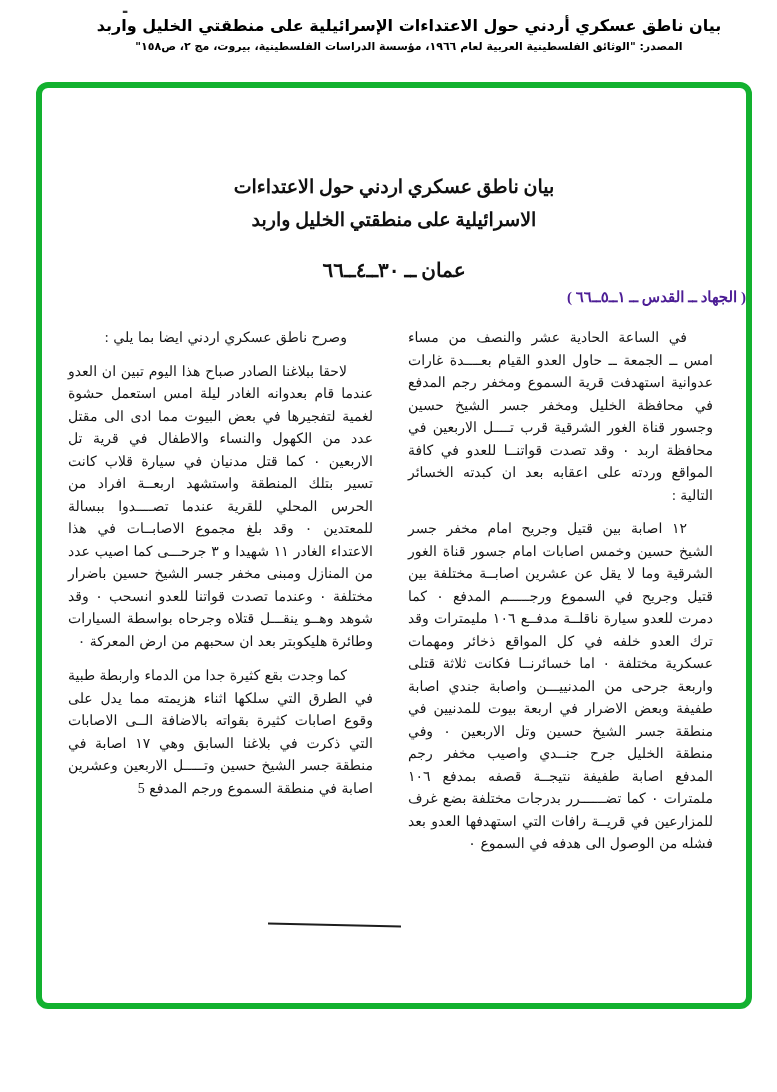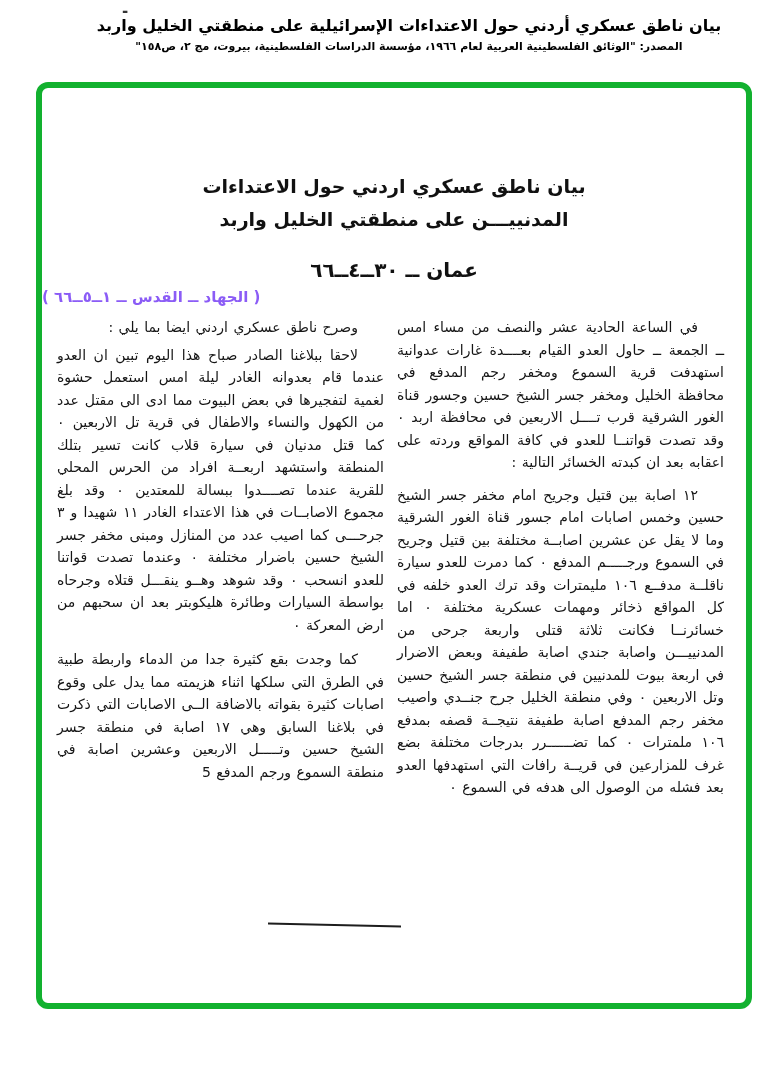--- a/index.html
+++ b/index.html
@@ -52,20 +52,21 @@
   .scan-box {
     position: absolute;
     left: 36px;
     top: 82px;
     width: 716px;
     height: 927px;
     box-sizing: border-box;
     border: 6px solid #12b12f;
     border-radius: 12px;
     background: #ffffff;
+    font-family: Liberation Serif, serif;
   }
 
   .doc-title {
     position: absolute;
     top: 82px;
     left: 0;
     right: 0;
     text-align: center;
     direction: rtl;
     font-size: 19px;
@@ -80,44 +81,44 @@
     right: 0;
     text-align: center;
     direction: rtl;
     font-size: 20px;
     font-weight: bold;
     color: #111;
   }
   .doc-agency {
     position: absolute;
     top: 200px;
-    left: 0;
+    left: 8px;
     right: 0;
-    text-align: left;
+    text-align: right;
     direction: rtl;
     font-size: 15px;
     font-weight: 600;
-    color: #8b5cf6;
+    color: #4c1d95;
   }
 
   .columns {
     position: absolute;
     top: 228px;
     left: 15px;
     right: 22px;
     display: flex;
     direction: rtl;      
     gap: 13px;
   }
   .col {
     flex: 1 1 0;
     min-width: 0;
   }
   .para {
-    margin: 0;
+    margin: 11px;
     direction: rtl;
     text-align: justify;
     text-align-last: right;
     font-size: 14px;
     line-height: 22.5px;
     text-indent: 26px;
     color: #151515;
     word-spacing: 1px;
   }
   .col-right .para-0 { margin-bottom: 10px; }
@@ -143,21 +144,21 @@
 
   <div class="page-header">
     <div class="header-title">بيان ناطق عسكري أردني حول الاعتداءات الإسرائيلية على منطقتي الخليل واربد</div>
     <div class="header-source">المصدر: "الوثائق الفلسطينية العربية لعام ١٩٦٦، مؤسسة الدراسات الفلسطينية، بيروت، مج ٢، ص١٥٨"</div>
   </div>
 
   <div class="scan-box" style="border-color: rgb(18, 177, 47);">
 
     <div class="doc-title">
       <div>بيان ناطق عسكري اردني حول الاعتداءات</div>
-      <div>المدنييـــن على منطقتي الخليل واربد</div>
+      <div>الاسرائيلية على منطقتي الخليل واربد</div>
     </div>
 
     <div class="doc-dateline">عمان ــ ٣٠ــ٤ــ٦٦</div>
 
     <div class="doc-agency">( الجهاد ــ القدس ــ ١ــ٥ــ٦٦ )</div>
 
     <div class="columns">
 
       <div class="col col-right">
         <p class="para para-0">في الساعة الحادية عشر والنصف من مساء امس ــ الجمعة ــ حاول العدو القيام بعــــدة غارات عدوانية استهدفت قرية السموع ومخفر رجم المدفع في محافظة الخليل ومخفر جسر الشيخ حسين وجسور قناة الغور الشرقية قرب تــــل الاربعين في محافظة اربد ٠ وقد تصدت قواتنــا للعدو في كافة المواقع وردته على اعقابه بعد ان كبدته الخسائر التالية :</p>

